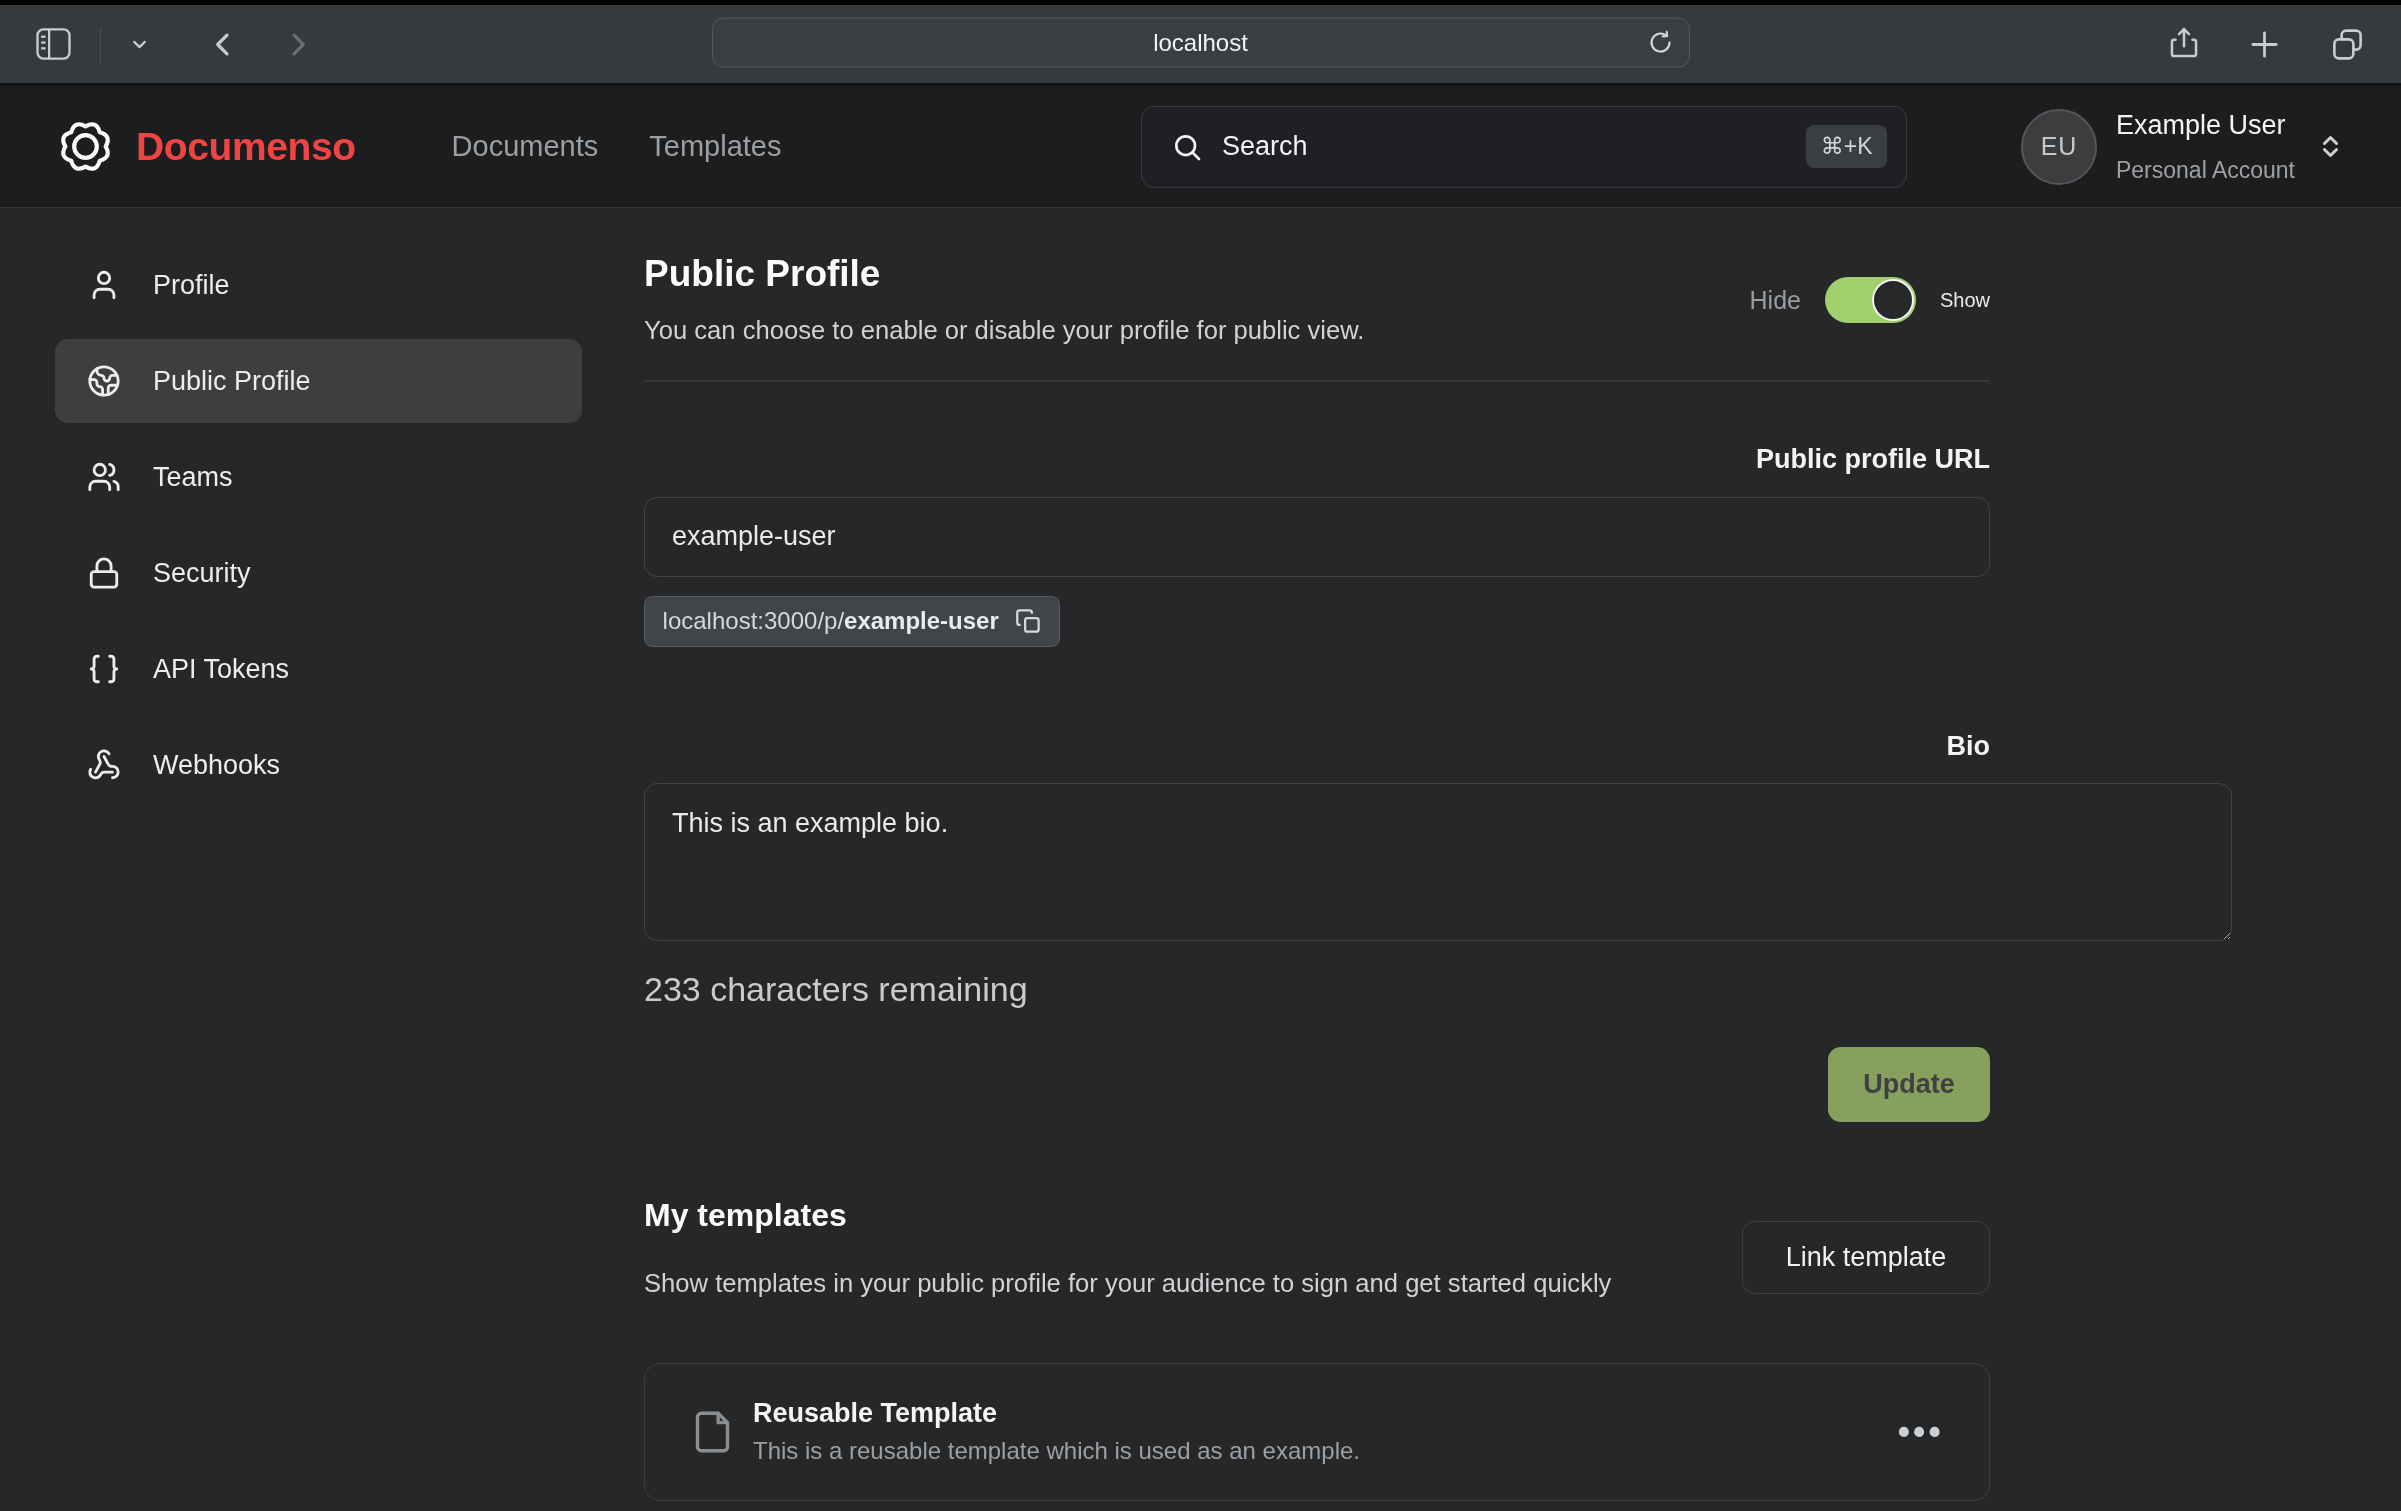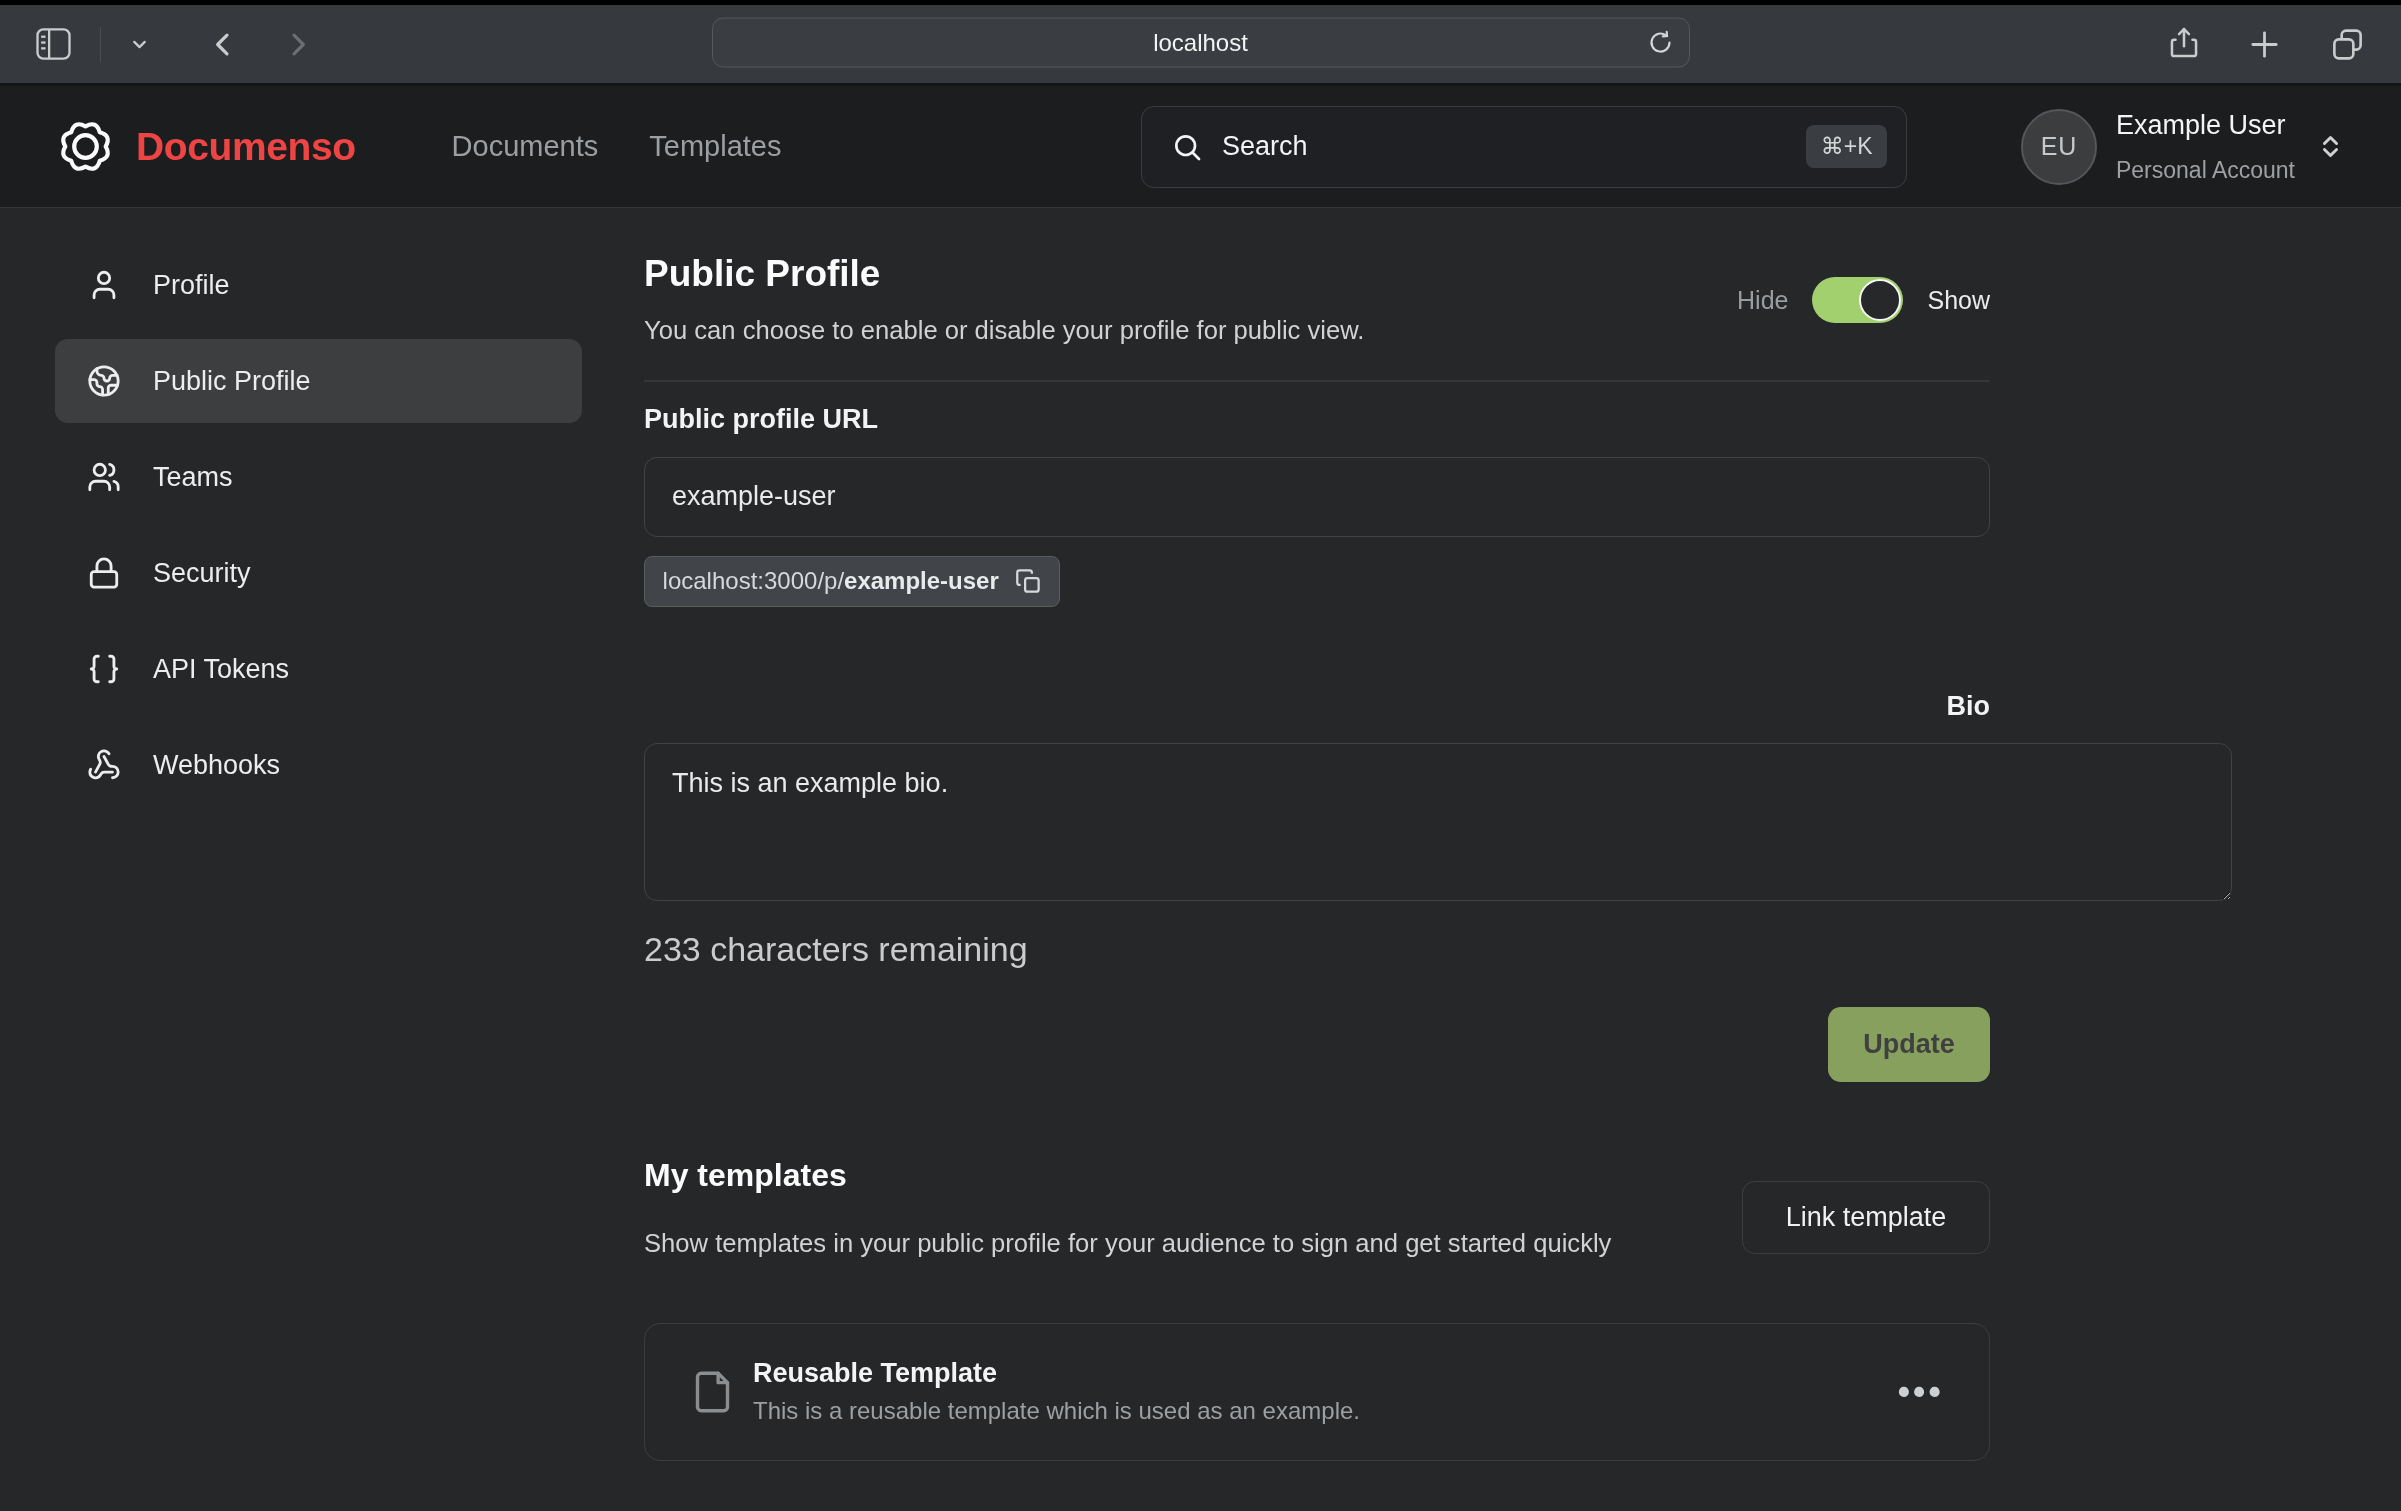--- a/index.html
+++ b/index.html
@@ -77,34 +77,34 @@
   .side-item svg { flex:0 0 auto; }
 
   .main { margin-left:55px; width:1346px; padding-top:45px; }
 
   .title-row { display:flex; justify-content:space-between; align-items:flex-start; }
   h1.page-title { font-size:37px; font-weight:700; color:#fafbfb; }
   .page-sub { font-size:25.6px; color:#d0d2d4; margin-top:21px; }
 
   .toggle-row { display:flex; align-items:center; gap:24px; margin-top:24px; }
   .toggle-label-off { font-size:25px; color:#9a9da0; }
-  .toggle-label-on { font-size:25px; color:#e9ebec; }
+  .toggle-label-on { font-size:20px; color:#e9ebec; }
   .switch {
     width:91px; height:46px; border-radius:23px; background:var(--green,#a3d06f);
     position:relative; border:none; cursor:pointer;
   }
   .switch .knob {
     position:absolute; top:2.4px; right:2.4px; width:42px; height:42px; border-radius:50%;
     background:#26282a; border:2.4px solid #f4f5f4;
   }
 
   .divider { height:1.6px; background:#343639; margin-top:35px; }
 
   .field-label { font-size:27px; font-weight:600; color:#f2f3f4; }
-  .url-label { margin-top:22px; }
+  .url-label { margin-top:62px;text-align:right; }
   .text-input {
     margin-top:22.4px; width:1346px; height:80px; border:1.6px solid #404346;
     border-radius:12.8px; background:transparent; color:#e9eaeb; font-size:27px;
     padding:0 27px; outline:none; font-family:inherit; display:block;
   }
   .chip {
     margin-top:19px; height:51px; display:inline-flex; align-items:center; gap:16px;
     background:#414448; border:1.6px solid #5a5c60; border-radius:8px; padding:0 17.6px;
     cursor:pointer;
   }

